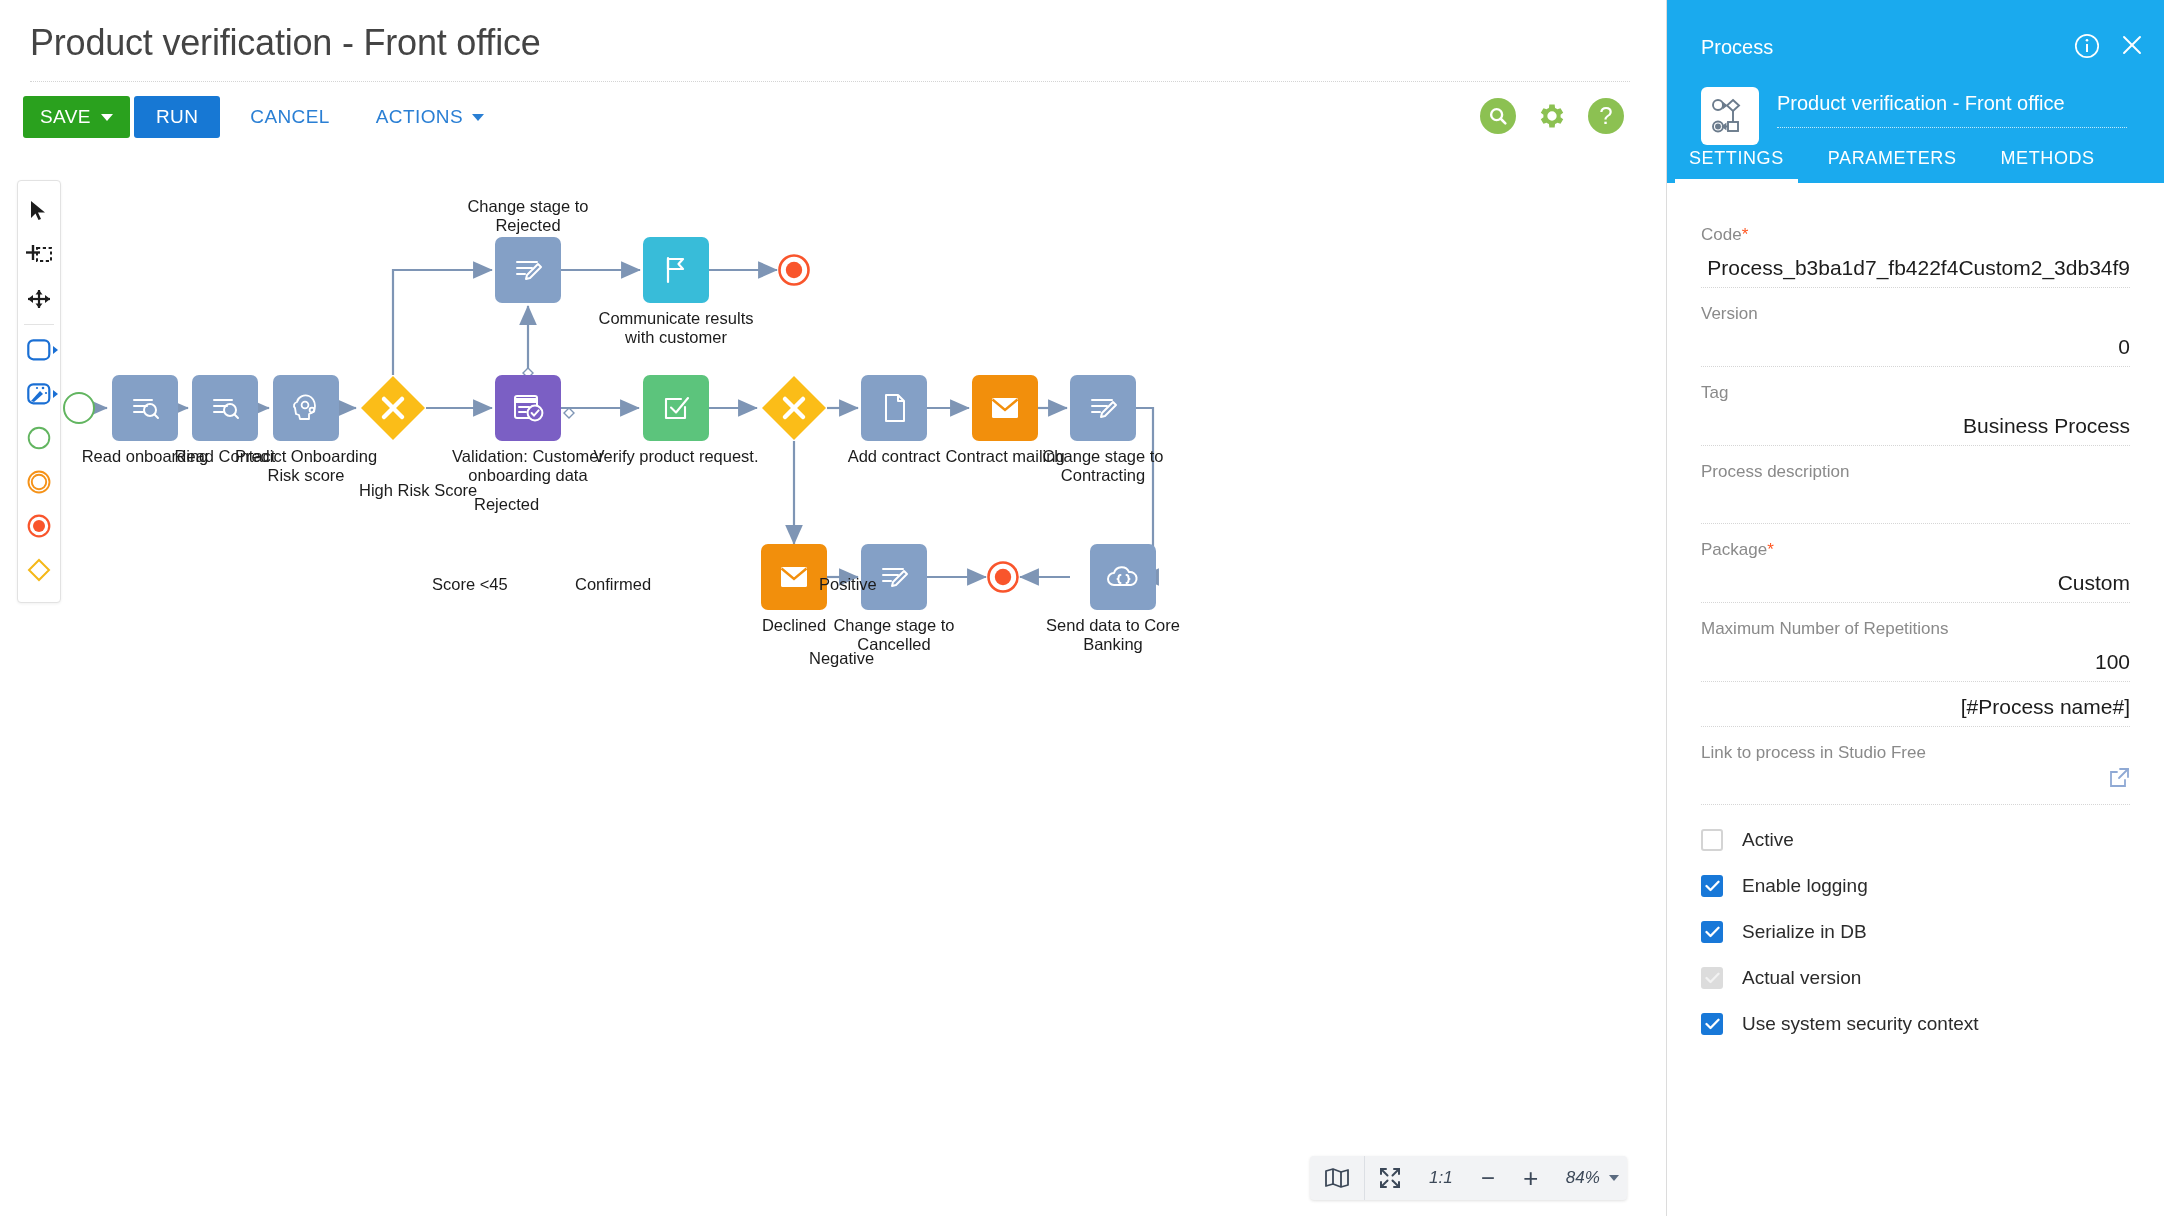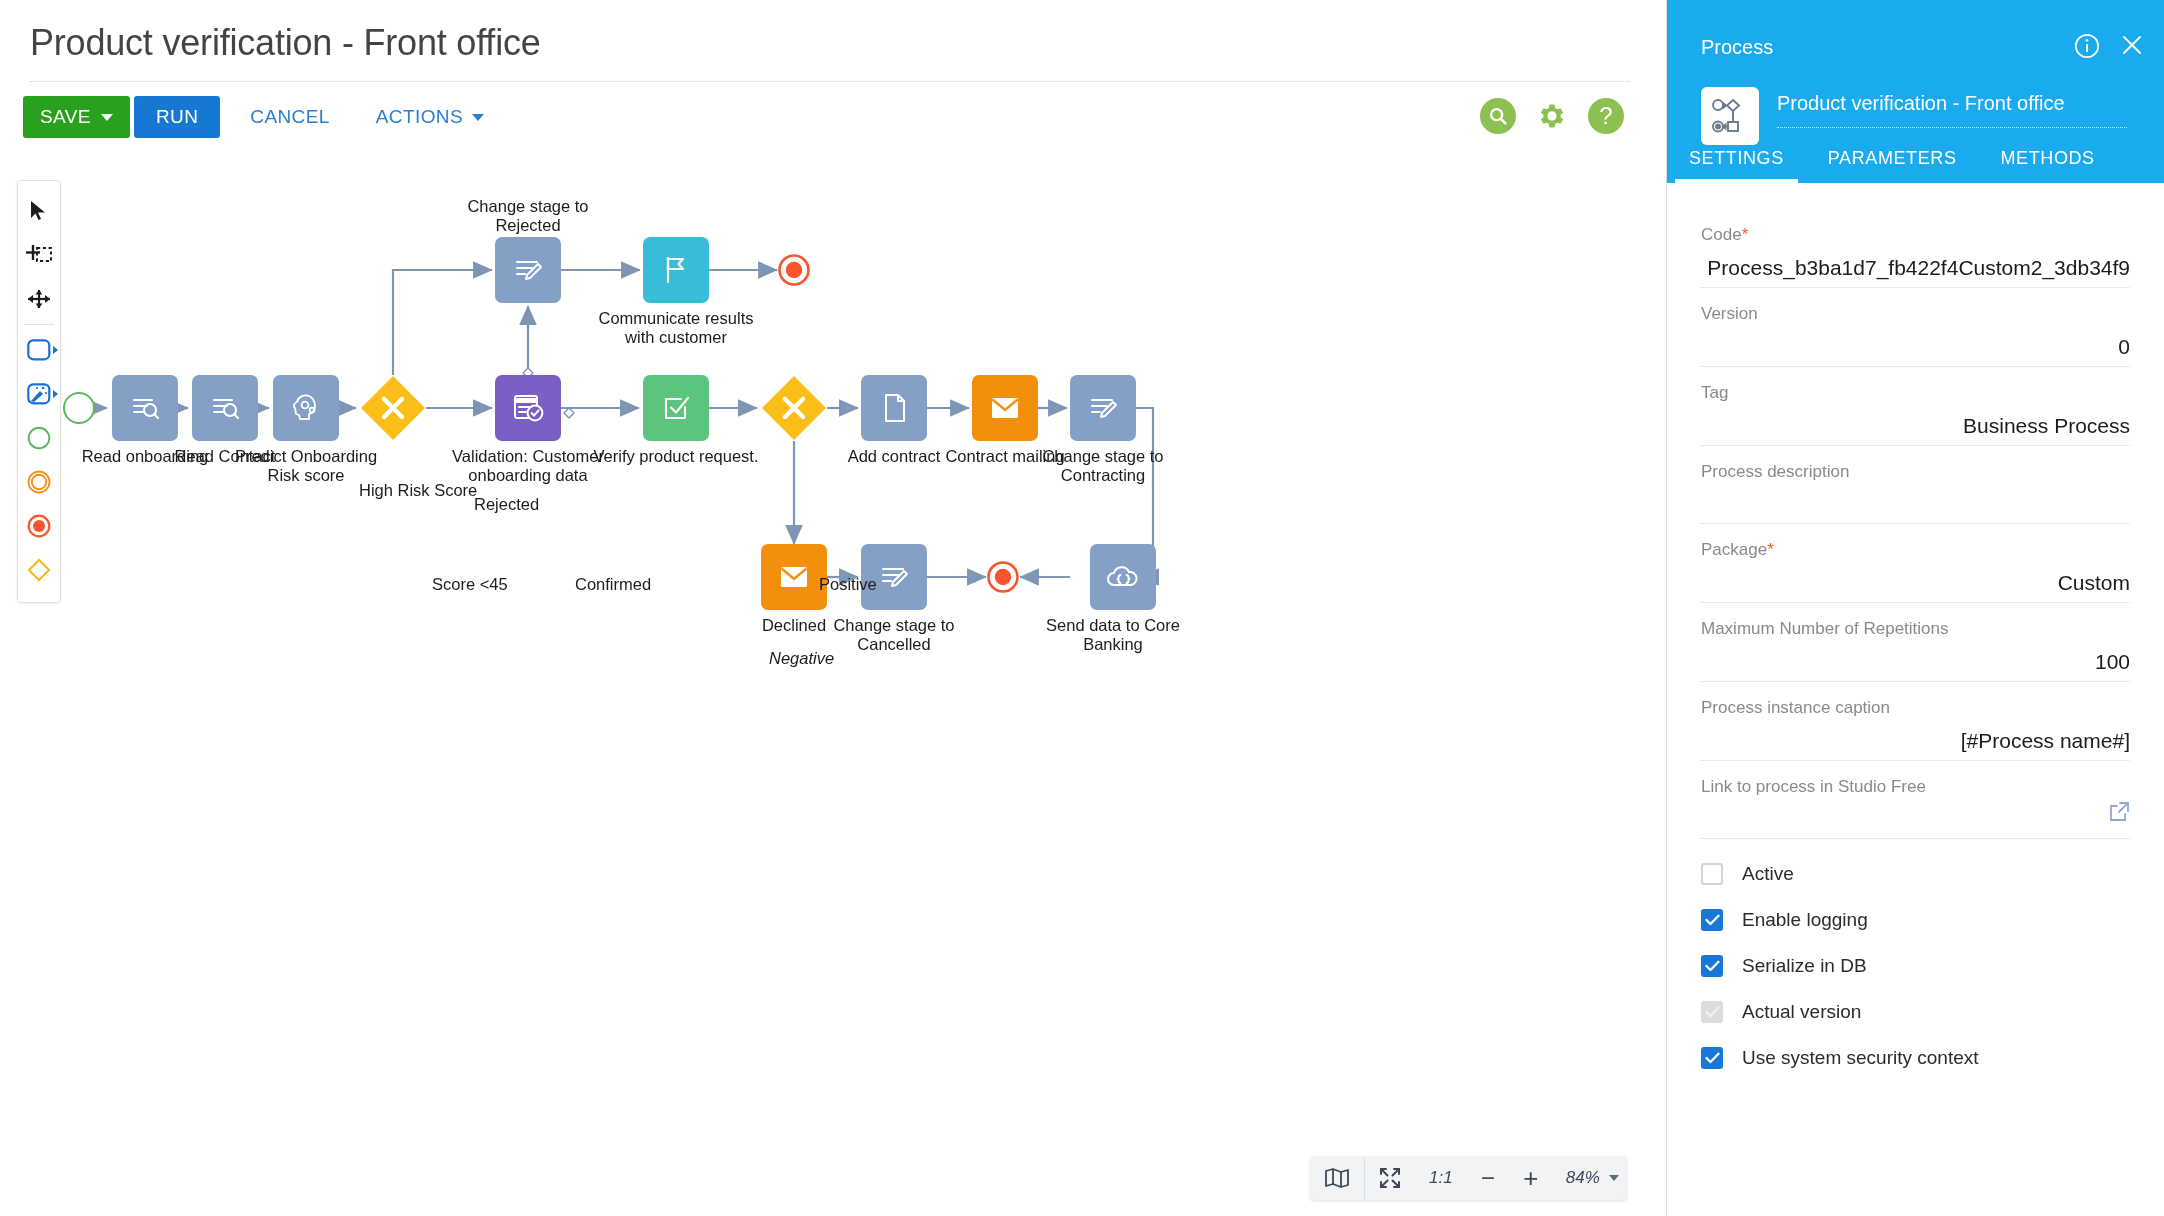--- a/index.html
+++ b/index.html
@@ -472,21 +472,21 @@
           </svg>
         </div>
         <div class="nlabel" style="line-height:19px;">Send data to Core<br>Banking</div>
       </div>
 
       <div class="edge-label" style="left:359px;top:316px;">High Risk Score</div>
       <div class="edge-label" style="left:474px;top:330px;">Rejected</div>
       <div class="edge-label" style="left:432px;top:410px;">Score &lt;45</div>
       <div class="edge-label" style="left:575px;top:410px;">Confirmed</div>
       <div class="edge-label" style="left:819px;top:410px;">Positive</div>
-      <div class="edge-label" style="left:769px;top:484px;font-style:italic;">Negative</div>
+      <div class="edge-label" style="left:809px;top:484px;">Negative</div>
     </div>
 
     <div id="zoombar">
       <div class="zb-cell">
         <svg width="26" height="22" viewBox="0 0 26 22" fill="none" stroke="#3c4858" stroke-width="1.8" stroke-linejoin="round">
           <path d="M2 4 L9 2 L17 5 L24 3 L24 18 L17 20 L9 17 L2 19 Z"></path>
           <line x1="9" y1="2" x2="9" y2="17"></line>
             <line x1="17" y1="5" x2="17" y2="20"></line>
         </svg>
       </div>
@@ -577,21 +577,20 @@
         <div class="f-label"><span>Package</span><span class="req">*</span></div>
         <div class="f-val">Custom</div>
       </div>
 
       <div class="field">
         <div class="f-label">Maximum Number of Repetitions</div>
         <div class="f-val">100</div>
       </div>
 
       <div class="field">
-        <div class="f-label">Process instance caption</div>
         <div class="f-val">[#Process name#]</div>
       </div>
 
       <div class="field" id="link-row">
         <div class="f-label">Link to process in Studio Free</div>
         <div class="f-val empty"></div>
         <span id="ext-link">
           <svg width="22" height="22" viewBox="0 0 22 22" fill="none" stroke="#8fa9d4" stroke-width="1.8" stroke-linecap="round">
             <path d="M12 2 H20 V10"></path>
               <line x1="20" y1="2" x2="11" y2="11"></line>

